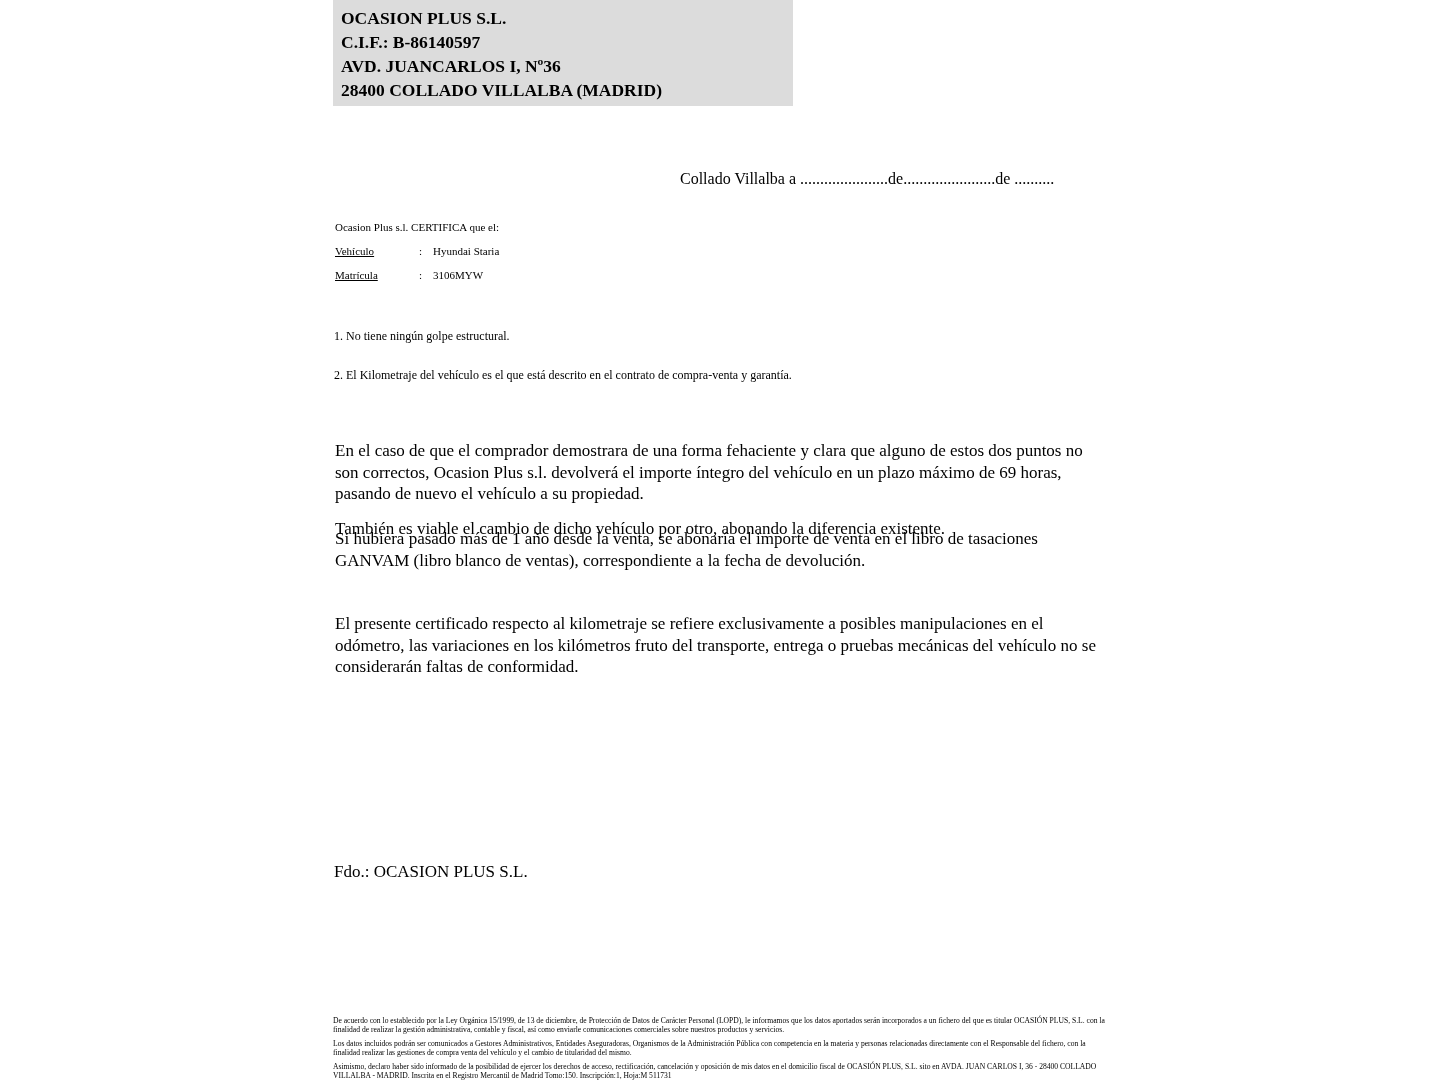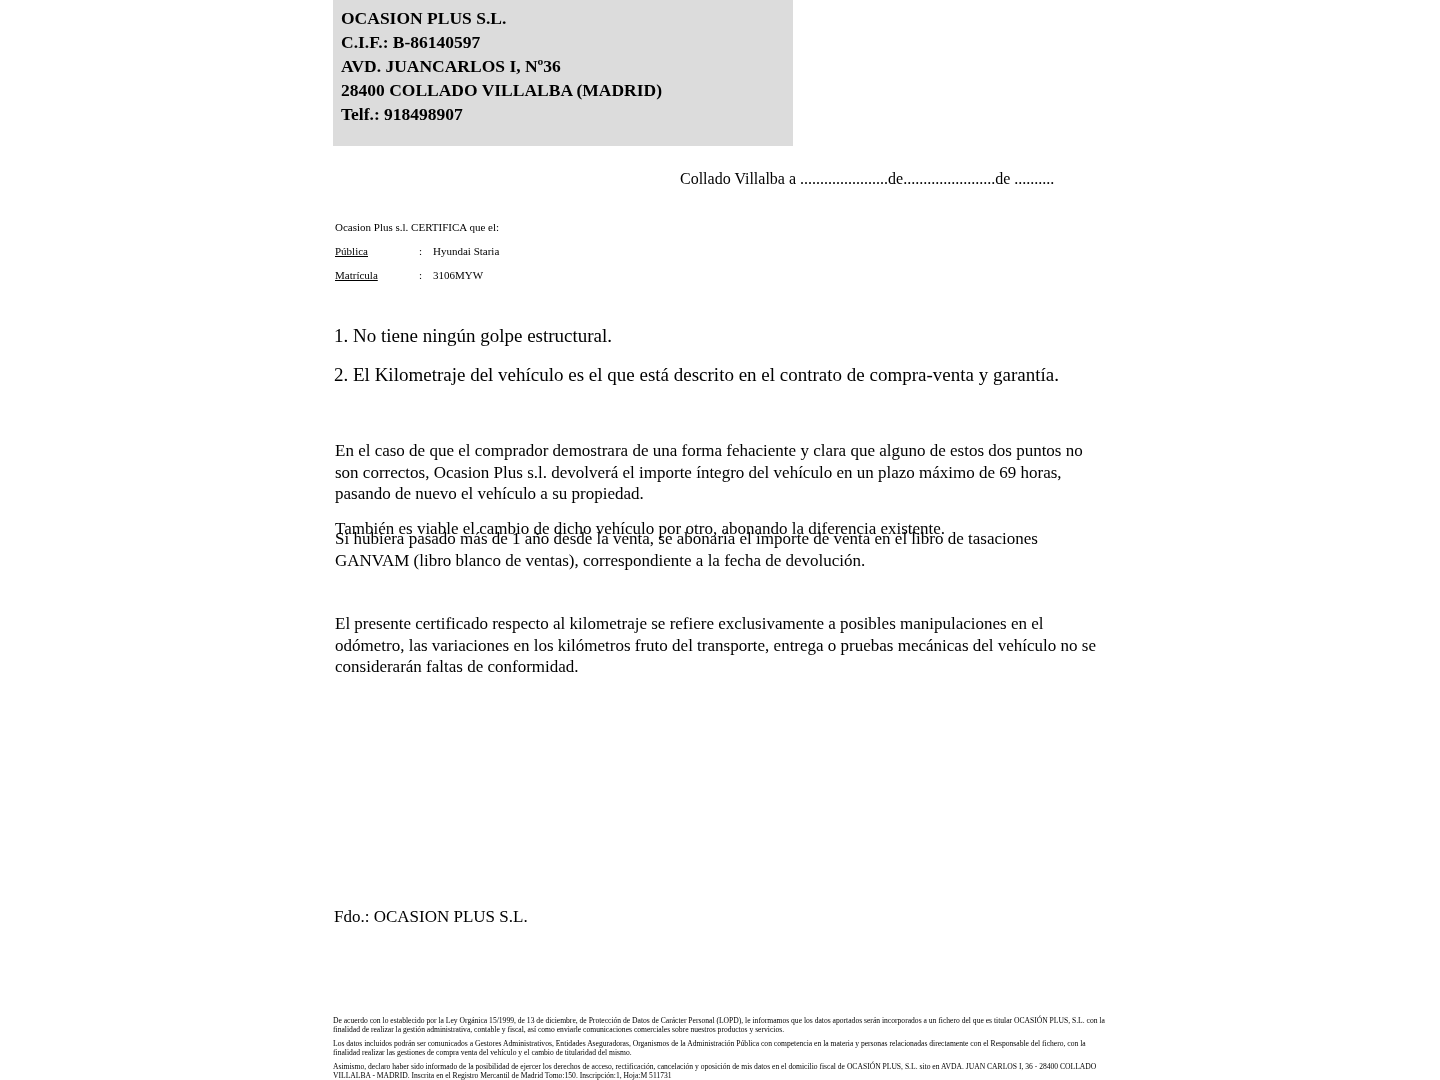--- a/index.html
+++ b/index.html
@@ -20,21 +20,21 @@
     position: absolute;
     inset: 0;
   }
 
   
   .letterhead {
     position: absolute;
     left: 333px;
     top: 0px;
     width: 460px;
-    padding: 6px 0 20px 0;
+    padding: 6px 0 4px 0;
     background: #dcdcdc;
   }
   .letterhead-line {
     font-family: "Liberation Serif", serif;
     font-weight: bold;
     font-size: 17.5px;
     line-height: 24px;
     padding-left: 8px;
     white-space: pre;
   }
@@ -72,21 +72,21 @@
     width: 14px;
   }
   .cert-value {
     white-space: pre;
   }
 
   
   .point {
     position: absolute;
     left: 334px;
-    font-size: 19px;
+    font-size: 12px;
     line-height: 22px;
     white-space: pre;
   }
   .point-1 { top: 325px; }
   .point-2 { top: 364px; }
 
   
   .para {
     position: absolute;
     left: 335px;
@@ -97,21 +97,21 @@
   }
   .para-1 { top: 440px; }
   .para-2 { top: 518px; }
   .para-3 { top: 528px; }
   .para-4 { top: 613px; }
 
   
   .signature {
     position: absolute;
     left: 334px;
-    top: 907px;
+    top: 862px;
     font-size: 17px;
     white-space: pre;
   }
 
   
   .legal {
     position: absolute;
     left: 333px;
     top: 1016px;
     width: 775px;
@@ -128,29 +128,28 @@
 </head>
 <body>
 
 <div class="page">
 
   <div class="letterhead">
     <div class="letterhead-line">OCASION PLUS S.L.</div>
     <div class="letterhead-line">C.I.F.: B-86140597</div>
     <div class="letterhead-line">AVD. JUANCARLOS I, Nº36</div>
     <div class="letterhead-line">28400 COLLADO VILLALBA (MADRID)</div>
-    <div class="letterhead-line">Telf.: 918498907</div>
   </div>
 
   <div class="date-line">Collado Villalba a ......................de.......................de ..........</div>
 
   <div class="certifies">
     <div class="cert-intro">Ocasion Plus s.l. CERTIFICA que el:</div>
     <div class="cert-row">
-      <span class="cert-label">Pública</span>
+      <span class="cert-label">Vehículo</span>
       <span class="cert-sep">:</span>
       <span class="cert-value">Hyundai Staria</span>
     </div>
     <div class="cert-row">
       <span class="cert-label">Matrícula</span>
       <span class="cert-sep">:</span>
       <span class="cert-value">3106MYW</span>
     </div>
   </div>
 

